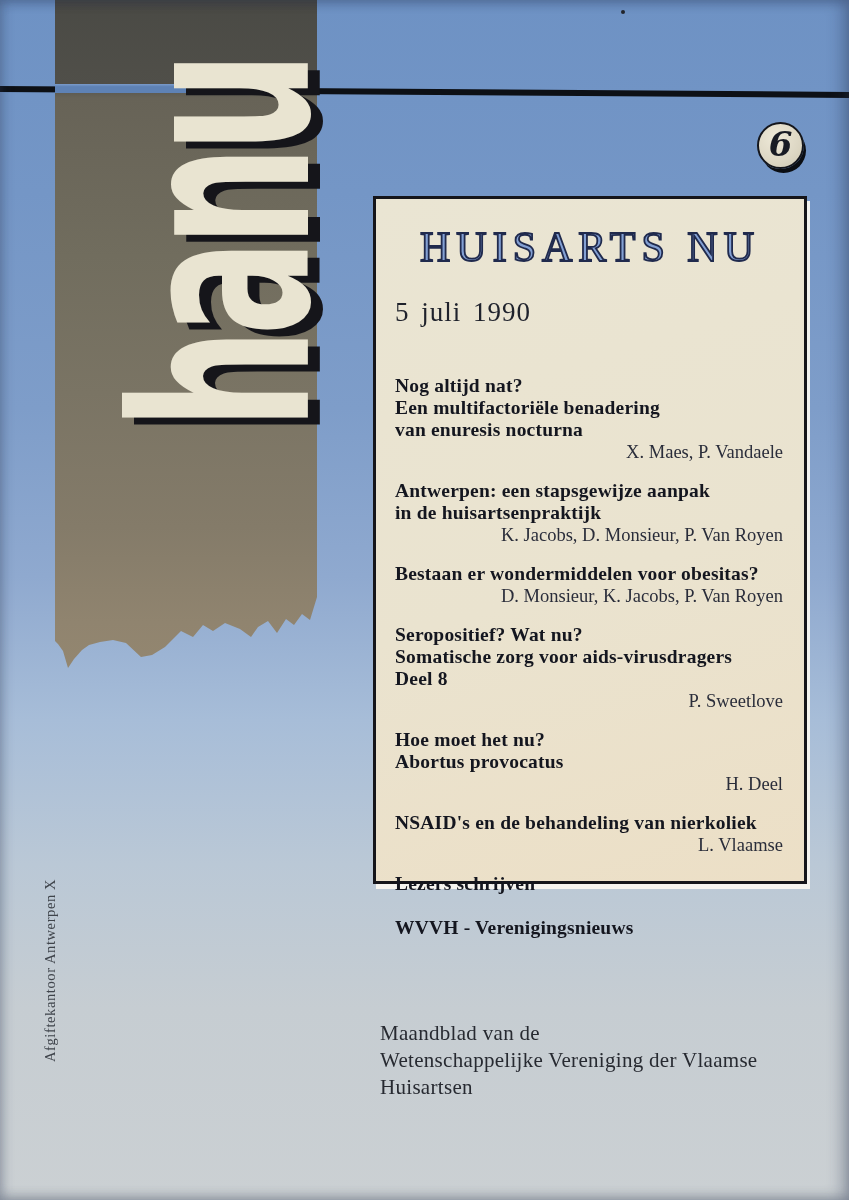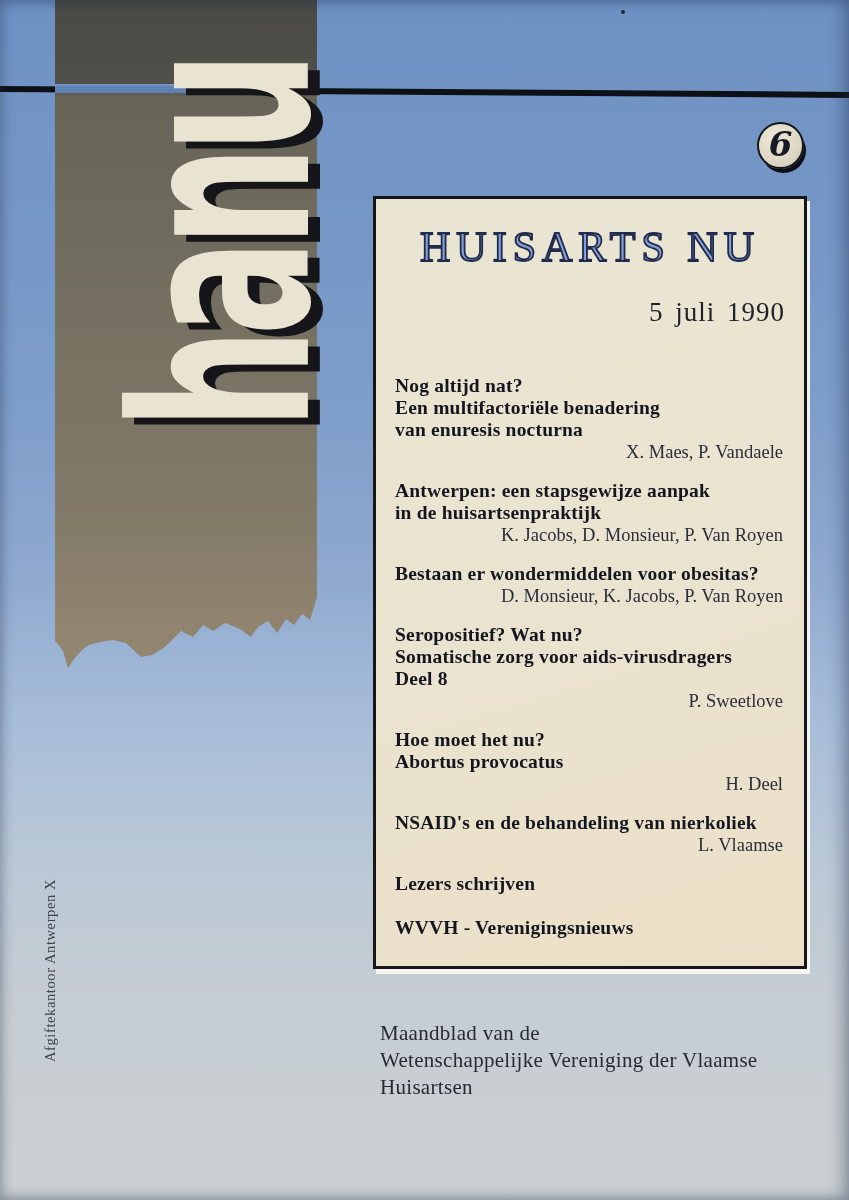--- a/index.html
+++ b/index.html
@@ -85,34 +85,34 @@
     box-shadow: 3px 5px 0 -1px #0b0e13;
     display:flex; align-items:center; justify-content:center;
   }
   .badge-number {
     font-family:"DejaVu Serif", serif; font-style:italic; font-weight:700;
     font-size:34px; color:#181b24; line-height:1; padding-bottom:3px;
   }
 
   
   .panel {
-    position:absolute; left:373px; top:196px; width:434px; height:773px; z-index:2;
+    position:absolute; left:373px; top:196px; width:434px; height:688px; z-index:2;
     background: linear-gradient(163deg, #eae5d3 0%, #eae3cf 55%, #ecdfc6 100%);
     border:3px solid #15151a;
     box-shadow: 3px 5px 0 rgba(249,247,240,0.95);
     padding:0 19px;
   }
   .masthead-title {
     margin:25px 0 0 0; text-align:center;
     font-weight:400; font-size:42px; line-height:46px; letter-spacing:6px;
     color:#83a0d4;
     -webkit-text-stroke:1.8px #202a4d;
   }
   .issue-date {
-    margin-top:27px; text-align:right;
+    margin-top:27px; text-align:left;
     font-size:27px; line-height:30px; letter-spacing:1px; word-spacing:4px;
     color:#1f222c;
   }
   .toc { margin-top:48px; }
   .toc-entry { margin-bottom:16px; }
   .toc-entry.wide-gap { margin-bottom:22px; }
   .toc-title-line {
     font-weight:700; font-size:19.5px; line-height:22px;
     letter-spacing:0.2px; color:#14161f;
   }

